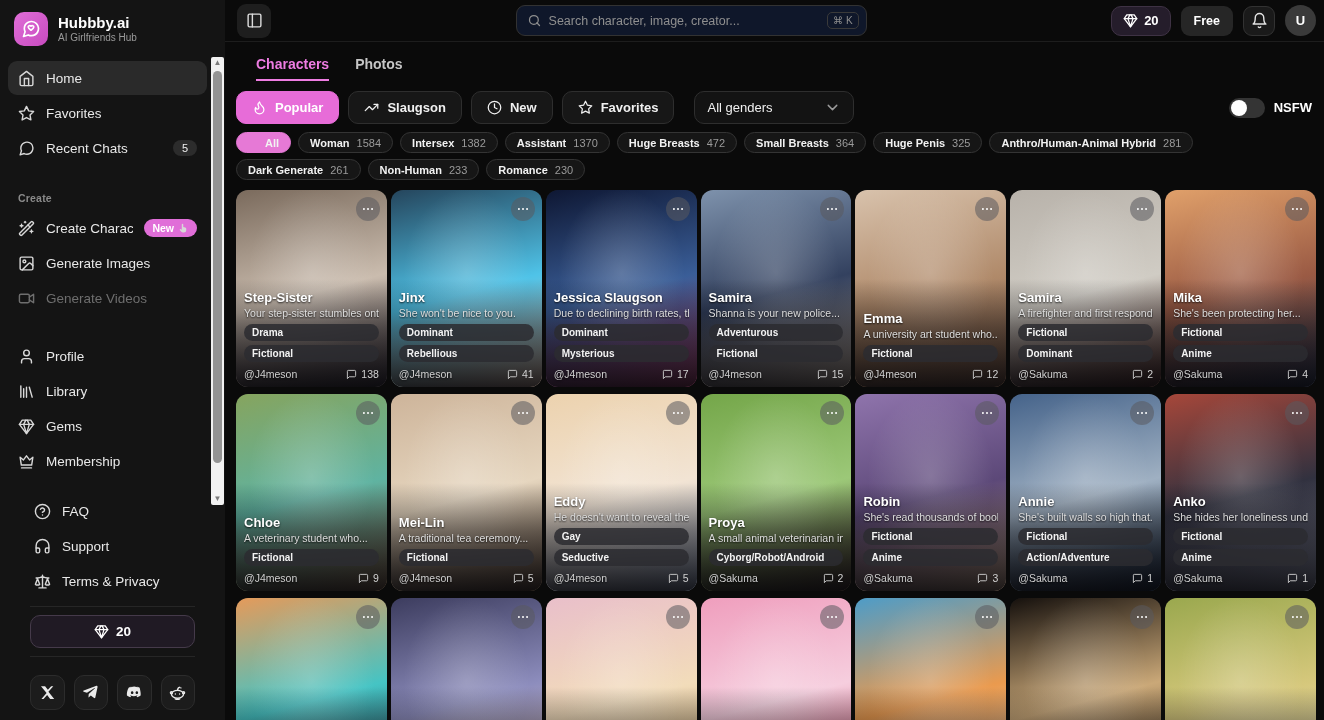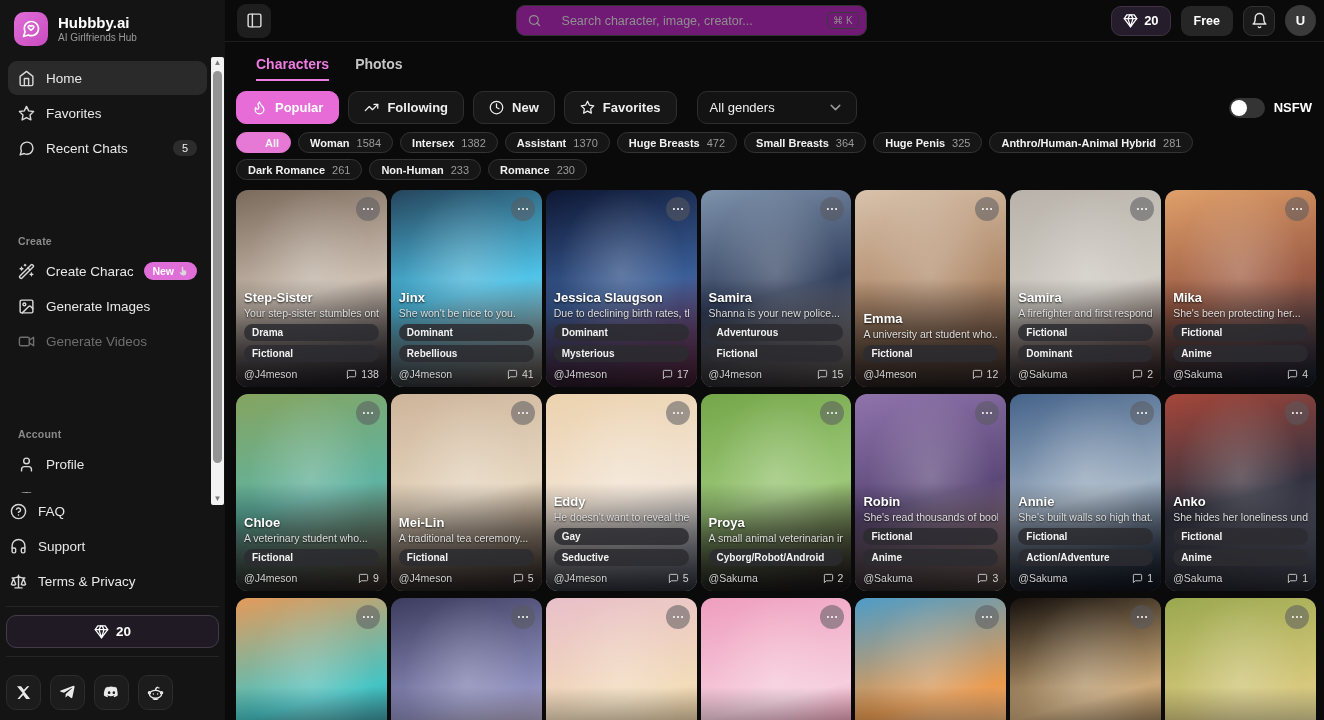--- a/index.html
+++ b/index.html
@@ -19,40 +19,40 @@
   .brand-name { font-size:15px; font-weight:bold; line-height:1.1; }
   .brand-tag { font-size:10px; color:#9a9a9a; margin-top:1px; }
   #nav-scroll { flex:1 1 auto; overflow:hidden; padding:4px 18px 0 8px; }
   .nav-item { display:flex; align-items:center; gap:11px; height:34px; padding:0 10px; margin:1px 0; border-radius:9px; font-size:13.5px; color:#e8e8e8; cursor:pointer; }
   .nav-item.active { background:#2a2a2a; }
   .nav-item.disabled { color:#6e6e6e; }
   .nav-item .ic { color:#d8d8d8; }
   .nav-item.disabled .ic { color:#6e6e6e; }
   .nav-item .lbl { flex:1 1 auto; white-space:nowrap; overflow:hidden; }
   .nav-gap { height:22px; }
-  .nav-head { font-size:10.5px; color:#8a8a8a; font-weight:bold; padding:4px 10px 6px; letter-spacing:.2px;margin-top:43px; }
+  .nav-head { font-size:10.5px; color:#8a8a8a; font-weight:bold; padding:4px 10px 6px; letter-spacing:.2px; }
   .count-badge { background:#2c2c2c; border-radius:999px; font-size:11px; padding:2px 9px; color:#eee; }
   .new-badge { background:#e06ed8; border-radius:999px; font-size:10.5px; font-weight:bold; padding:3px 8px; color:#fff; display:flex; align-items:center; gap:3px; }
-  #side-footer { flex:0 0 auto; padding:0 0 10px; }
+  #side-footer { flex:0 0 auto; padding:0 24px 10px; }
   .divider { height:1px; background:#262626; margin:8px 6px; }
   .gems-big-btn { width:calc(100% - 12px); margin:2px 6px; height:33px; border-radius:10px; background:#201a24; border:1px solid #453a4a; color:#fff; font-size:13.5px; font-weight:bold; display:flex; align-items:center; justify-content:center; gap:7px; cursor:pointer; }
   .socials { display:flex; gap:9px; padding:10px 6px 0; }
   .social-btn { width:35px; height:35px; border-radius:10px; background:#1c1c1c; border:1px solid #2c2c2c; color:#eaeaea; display:flex; align-items:center; justify-content:center; cursor:pointer; }
   
   #side-scrollbar { position:absolute; right:1px; top:57px; width:13px; height:448px; background:#f2f2f2; border-radius:2px; display:flex; flex-direction:column; align-items:center; }
   #side-scrollbar .arr { color:#7a7a7a; font-size:8px; line-height:12px; height:12px; }
   #side-scrollbar .thumb { width:9px; height:392px; margin-top:2px; background:#949494; border-radius:5px; }
   #side-scrollbar .spacer { flex:1; }
 
   
   #main { flex:1 1 auto; display:flex; flex-direction:column; min-width:0; }
   #topbar { height:47px; border-bottom:1px solid #1d1d1d; display:flex; align-items:center; padding:0 8px 0 12px; gap:10px; }
   .panel-btn { width:34px; height:34px; border-radius:9px; background:#1e1e1e; color:#dcdcdc; border:none; display:flex; align-items:center; justify-content:center; cursor:pointer; }
   #topbar .mid { flex:1 1 auto; display:flex; justify-content:center; }
-  .search-box { width:351px; height:31px; background:#701a75; border:1px solid #323232; border-radius:9px; display:flex; align-items:center; gap:20px; padding:0 7px 0 10px; }
+  .search-box { width:351px; height:31px; background:#0f172a; border:1px solid #323232; border-radius:9px; display:flex; align-items:center; gap:7px; padding:0 7px 0 10px; }
   .search-box input { flex:1; background:transparent; border:none; outline:none; color:#cfcfcf; font-size:12.5px; font-family:inherit; }
   .search-box input::placeholder { color:#8f8f8f; }
   .kbd { border:1px solid #3a3a3a; border-radius:5px; color:#8f8f8f; font-size:10px; padding:2px 5px; white-space:nowrap; }
   .top-right { display:flex; align-items:center; gap:10px; }
   .gems-pill { height:30px; border-radius:10px; background:#251d2b; border:1px solid #3e3244; display:flex; align-items:center; gap:6px; padding:0 11px; font-size:13px; font-weight:bold; color:#fff; cursor:pointer; }
   .free-btn { height:30px; border-radius:9px; background:#262626; border:none; color:#fff; font-weight:bold; font-size:12.5px; padding:0 13px; cursor:pointer; }
   .bell-btn { width:32px; height:30px; border-radius:9px; background:#1a1a1a; border:1px solid #323232; color:#e4e4e4; display:flex; align-items:center; justify-content:center; cursor:pointer; }
   .avatar { width:31px; height:31px; border-radius:50%; background:#3a3a3a; color:#fff; font-size:13px; font-weight:bold; display:flex; align-items:center; justify-content:center; cursor:pointer; }
 
   #content { flex:1 1 auto; padding:14px 8px 0 11px; overflow:hidden; }
@@ -163,29 +163,36 @@
       <div class="nav-item disabled">
         <span class="ic">
           <svg width="17" height="17" viewBox="0 0 24 24" fill="none" stroke="currentColor" stroke-width="2" stroke-linecap="round" stroke-linejoin="round">
             <path d="m16 10 6-4v12l-6-4"></path>
             <rect x="2" y="6" width="14" height="12" rx="2"></rect>
           </svg>
         </span>
         <span class="lbl">Generate Videos</span>
       </div>
       <div class="nav-gap"></div>
-      <div class="nav-head">Account</div>
       <div class="nav-item">
         <span class="ic">
           <svg width="17" height="17" viewBox="0 0 24 24" fill="none" stroke="currentColor" stroke-width="2" stroke-linecap="round" stroke-linejoin="round">
             <path d="M19 21v-2a4 4 0 0 0-4-4H9a4 4 0 0 0-4 4v2"></path>
             <circle cx="12" cy="7" r="4"></circle>
           </svg>
         </span>
         <span class="lbl">Profile</span>
+      </div>
+      <div class="nav-item">
+        <span class="ic">
+          <svg width="17" height="17" viewBox="0 0 24 24" fill="none" stroke="currentColor" stroke-width="2" stroke-linecap="round" stroke-linejoin="round">
+            <path d="m16 6 4 14M12 6v14M8 8v12M4 4v16"></path>
+          </svg>
+        </span>
+        <span class="lbl">Library</span>
       </div>
       <div class="nav-item">
         <span class="ic">
           <svg width="17" height="17" viewBox="0 0 24 24" fill="none" stroke="currentColor" stroke-width="2" stroke-linecap="round" stroke-linejoin="round">
             <path d="M6 3h12l4 6-10 13L2 9z"></path>
             <path d="M11 3 8 9l4 13 4-13-3-6"></path>
             <path d="M2 9h20"></path>
           </svg>
         </span>
         <span class="lbl">Gems</span>
@@ -348,21 +355,21 @@
             </span>
             <span>Popular</span>
           </button>
           <button class="filter-btn">
             <span class="ic">
               <svg width="15" height="15" viewBox="0 0 24 24" fill="none" stroke="currentColor" stroke-width="2" stroke-linecap="round" stroke-linejoin="round">
                 <path d="m22 7-8.5 8.5-5-5L2 17"></path>
                 <path d="M16 7h6v6"></path>
               </svg>
             </span>
-            <span>Following</span>
+            <span>Slaugson</span>
           </button>
           <button class="filter-btn">
             <span class="ic">
               <svg width="15" height="15" viewBox="0 0 24 24" fill="none" stroke="currentColor" stroke-width="2" stroke-linecap="round" stroke-linejoin="round">
                 <circle cx="12" cy="12" r="10"></circle>
                 <path d="M12 6v6l4 2"></path>
               </svg>
             </span>
             <span>New</span>
           </button>
@@ -416,21 +423,21 @@
         </button>
         <button class="chip">
           <span>Huge Penis</span>
           <span class="cnt">325</span>
         </button>
         <button class="chip">
           <span>Anthro/Human-Animal Hybrid</span>
           <span class="cnt">281</span>
         </button>
         <button class="chip">
-          <span>Dark Romance</span>
+          <span>Dark Generate</span>
           <span class="cnt">261</span>
         </button>
         <button class="chip">
           <span>Non-Human</span>
           <span class="cnt">233</span>
         </button>
         <button class="chip">
           <span>Romance</span>
           <span class="cnt">230</span>
         </button>

